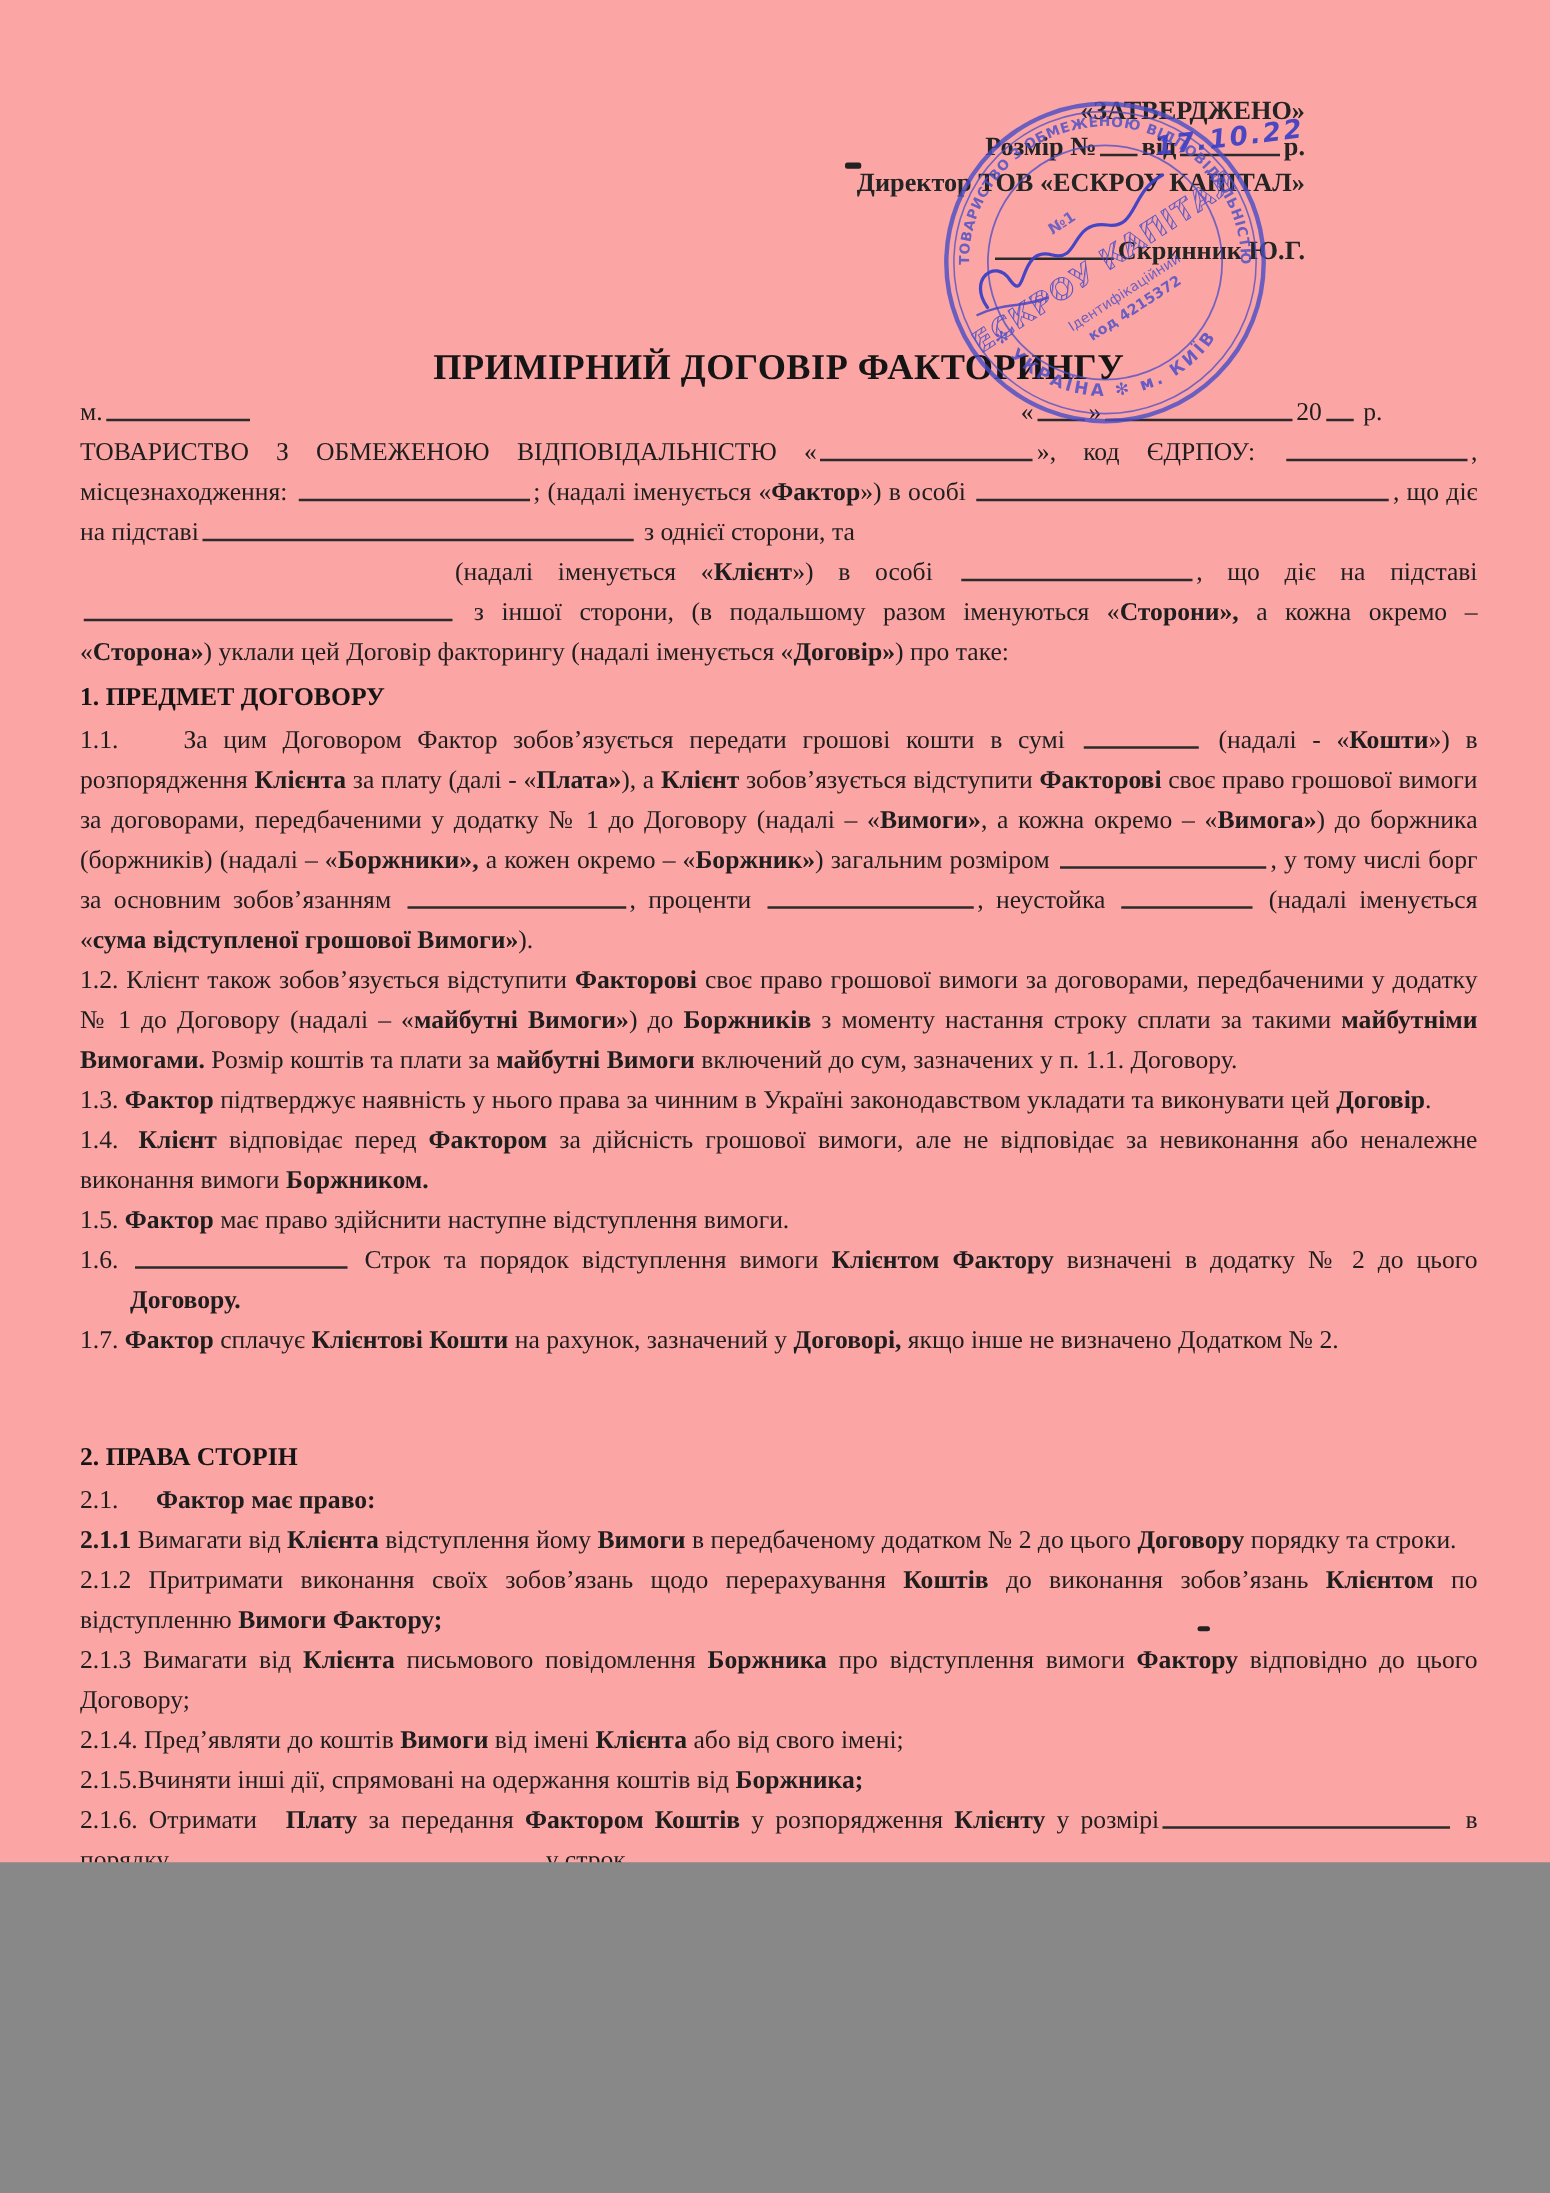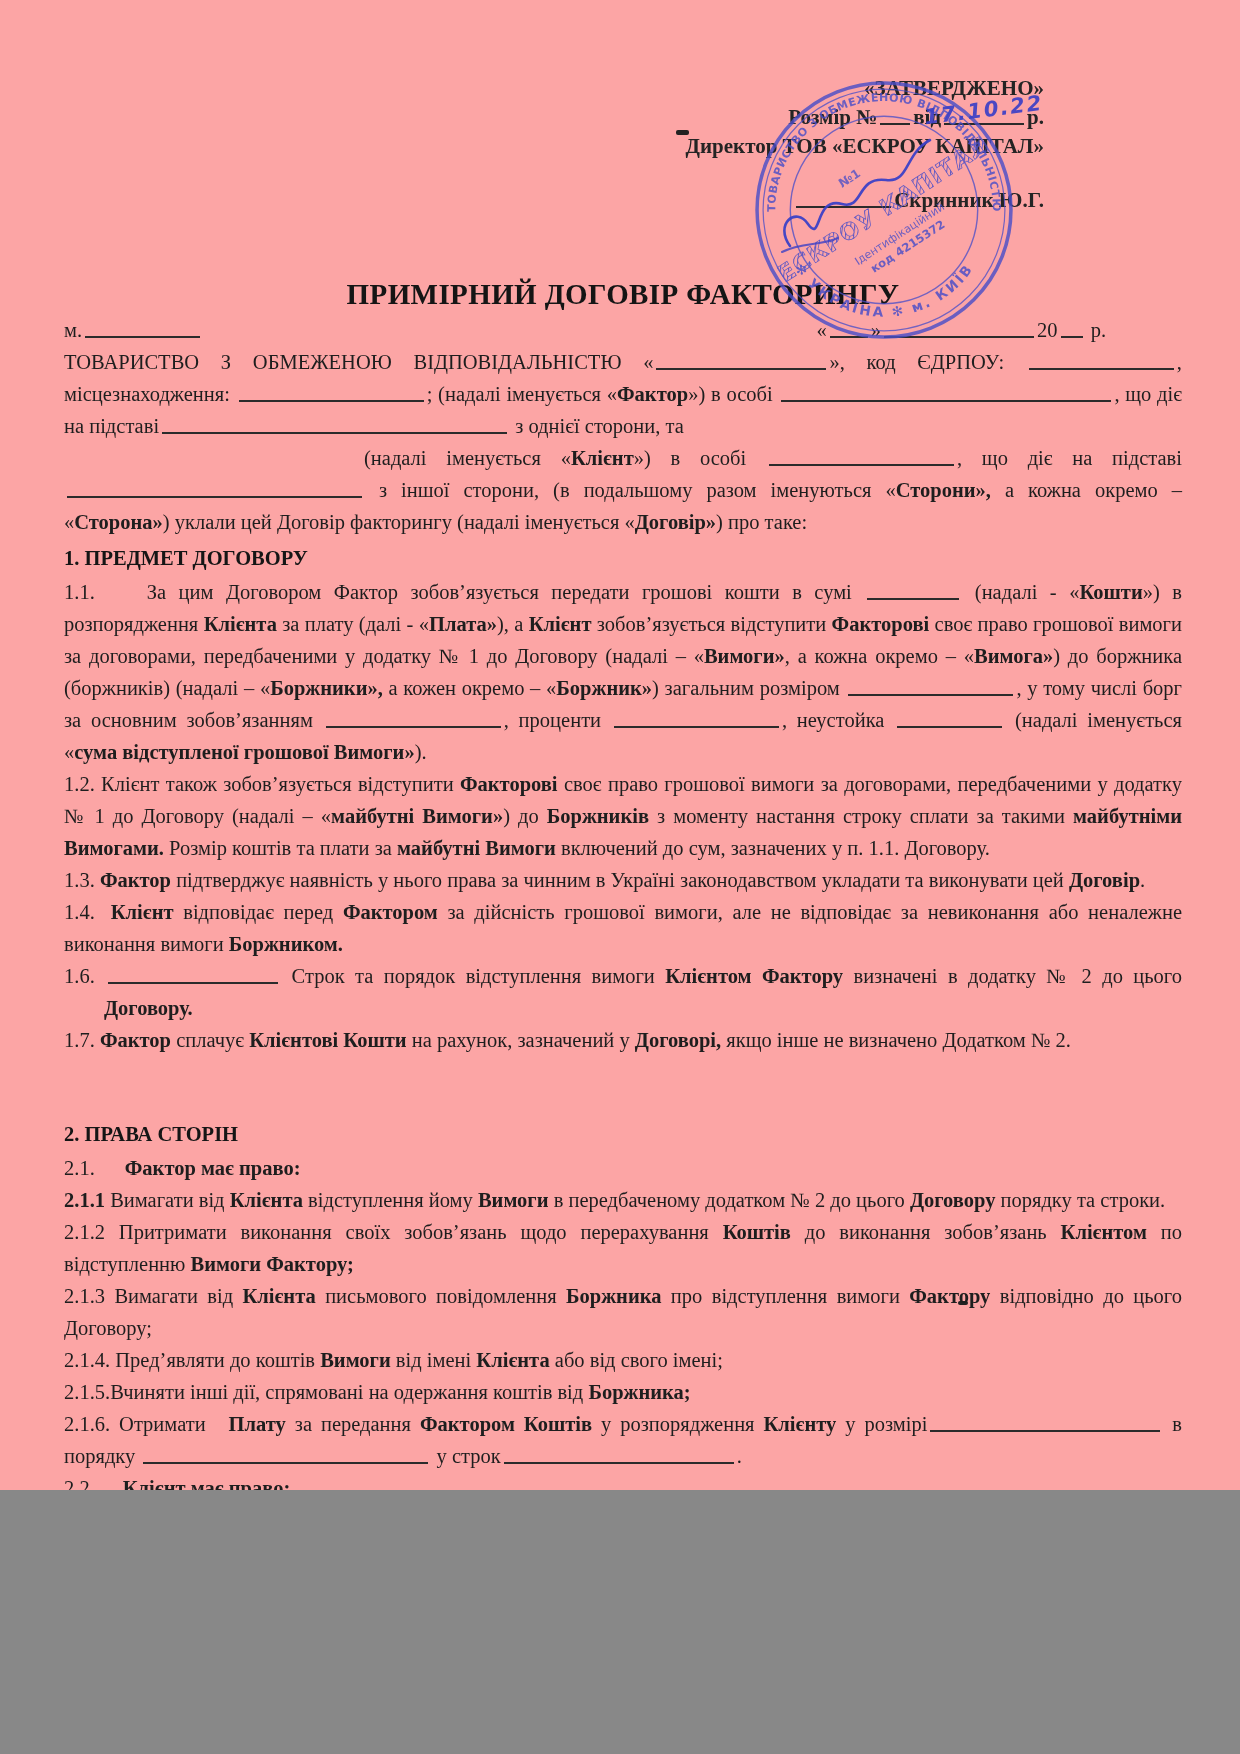--- a/index.html
+++ b/index.html
@@ -88,20 +88,21 @@
           <span class="dl-left" data-name="date-left"><span data-name="text-run">м.</span><span class="blank" data-name="blank-field" style="width: 115px;"></span></span>
           <span class="dl-right" data-name="date-right"><span data-name="text-run">«</span><span class="blank" data-name="blank-field" style="width: 38px;"></span><span data-name="text-run">»</span><span class="blank" data-name="blank-field" style="width: 150px;"></span><span data-name="text-run">20</span><span class="blank" data-name="blank-field" style="width: 22px;"></span><span data-name="text-run"> р.</span></span>
         </div>
         <div class="para" data-name="intro-factor"><span data-name="text-run">ТОВАРИСТВО З ОБМЕЖЕНОЮ ВІДПОВІДАЛЬНІСТЮ «</span><span class="blank" data-name="blank-field" style="width: 170px;"></span><span data-name="text-run">», код ЄДРПОУ: </span><span class="blank" data-name="blank-field" style="width: 145px;"></span><span data-name="text-run">, місцезнаходження: </span><span class="blank" data-name="blank-field" style="width: 185px;"></span><span data-name="text-run">; (надалі іменується «</span><span class="b" data-name="text-run">Фактор</span><span data-name="text-run">») в особі </span><span class="blank" data-name="blank-field" style="width: 330px;"></span><span data-name="text-run">, що діє на підставі</span><span class="blank" data-name="blank-field" style="width: 345px;"></span><span data-name="text-run"> з однієї сторони, та</span></div>
         <div class="para" data-name="intro-client"><span class="spacer" data-name="spacer" style="width: 300px;"></span><span data-name="text-run">(надалі іменується «</span><span class="b" data-name="text-run">Клієнт</span><span data-name="text-run">») в особі </span><span class="blank" data-name="blank-field" style="width: 185px;"></span><span data-name="text-run">, що діє на підставі</span><span class="blank" data-name="blank-field" style="width: 295px;"></span><span data-name="text-run"> з іншої сторони, (в подальшому разом іменуються «</span><span class="b" data-name="text-run">Сторони»,</span><span data-name="text-run"> а кожна окремо – «</span><span class="b" data-name="text-run">Сторона»</span><span data-name="text-run">) уклали цей Договір факторингу (надалі іменується «</span><span class="b" data-name="text-run">Договір»</span><span data-name="text-run">) про таке:</span></div>
         <div class="heading" data-name="section-1-heading"><span data-name="text-run">1.   ПРЕДМЕТ ДОГОВОРУ</span></div>
         <div class="para" data-name="clause-1-1"><span data-name="text-run">1.1.</span><span class="spacer" data-name="spacer" style="width: 52px;"></span><span data-name="text-run">За цим Договором Фактор зобов’язується передати грошові кошти в сумі </span><span class="blank" data-name="blank-field" style="width: 92px;"></span><span data-name="text-run"> (надалі - «</span><span class="b" data-name="text-run">Кошти</span><span data-name="text-run">») в розпорядження </span><span class="b" data-name="text-run">Клієнта</span><span data-name="text-run"> за плату (далі - «</span><span class="b" data-name="text-run">Плата»</span><span data-name="text-run">), а </span><span class="b" data-name="text-run">Клієнт</span><span data-name="text-run"> зобов’язується відступити </span><span class="b" data-name="text-run">Факторові</span><span data-name="text-run"> своє право грошової вимоги за договорами, передбаченими у додатку № 1 до Договору (надалі – «</span><span class="b" data-name="text-run">Вимоги»</span><span data-name="text-run">, а кожна окремо – «</span><span class="b" data-name="text-run">Вимога»</span><span data-name="text-run">) до боржника (боржників) (надалі – «</span><span class="b" data-name="text-run">Боржники»,</span><span data-name="text-run"> а кожен окремо – «</span><span class="b" data-name="text-run">Боржник»</span><span data-name="text-run">) загальним розміром </span><span class="blank" data-name="blank-field" style="width: 165px;"></span><span data-name="text-run">, у тому числі борг за основним зобов’язанням </span><span class="blank" data-name="blank-field" style="width: 175px;"></span><span data-name="text-run">, проценти </span><span class="blank" data-name="blank-field" style="width: 165px;"></span><span data-name="text-run">, неустойка </span><span class="blank" data-name="blank-field" style="width: 105px;"></span><span data-name="text-run"> (надалі іменується «</span><span class="b" data-name="text-run">сума відступленої грошової Вимоги»</span><span data-name="text-run">).</span></div>
         <div class="para" data-name="clause-1-2"><span data-name="text-run">1.2. Клієнт також зобов’язується відступити </span><span class="b" data-name="text-run">Факторові</span><span data-name="text-run"> своє право грошової вимоги за договорами, передбаченими у додатку № 1 до Договору (надалі – «</span><span class="b" data-name="text-run">майбутні Вимоги»</span><span data-name="text-run">) до </span><span class="b" data-name="text-run">Боржників</span><span data-name="text-run"> з  моменту настання строку сплати за такими </span><span class="b" data-name="text-run">майбутніми Вимогами.</span><span data-name="text-run"> Розмір коштів та плати за </span><span class="b" data-name="text-run">майбутні Вимоги</span><span data-name="text-run"> включений до сум, зазначених у п. 1.1. Договору.</span></div>
         <div class="para" data-name="clause-1-3"><span data-name="text-run">1.3. </span><span class="b" data-name="text-run">Фактор</span><span data-name="text-run"> підтверджує наявність у нього права за чинним в Україні законодавством укладати та виконувати цей </span><span class="b" data-name="text-run">Договір</span><span data-name="text-run">.</span></div>
         <div class="para" data-name="clause-1-4"><span data-name="text-run">1.4.</span><span class="spacer" data-name="spacer" style="width: 16px;"></span><span class="b" data-name="text-run">Клієнт</span><span data-name="text-run"> відповідає перед </span><span class="b" data-name="text-run">Фактором</span><span data-name="text-run"> за дійсність грошової вимоги, але не відповідає за невиконання або неналежне виконання вимоги </span><span class="b" data-name="text-run">Боржником.</span></div>
+        <div class="para" data-name="clause-1-5"><span data-name="text-run">1.5. </span><span class="b" data-name="text-run">Фактор</span><span data-name="text-run"> має право здійснити наступне відступлення вимоги.</span></div>
         <div class="para" data-name="clause-1-6"><span data-name="text-run">1.6. </span><span class="blank" data-name="blank-field" style="width: 170px;"></span><span data-name="text-run"> Строк та порядок відступлення вимоги </span><span class="b" data-name="text-run">Клієнтом Фактору</span><span data-name="text-run"> визначені в додатку № 2 до цього </span><span class="b" data-name="text-run">Договору.</span></div>
         <div class="para" data-name="clause-1-7"><span data-name="text-run">1.7. </span><span class="b" data-name="text-run">Фактор</span><span data-name="text-run"> сплачує </span><span class="b" data-name="text-run">Клієнтові Кошти</span><span data-name="text-run"> на рахунок, зазначений у </span><span class="b" data-name="text-run">Договорі,</span><span data-name="text-run"> якщо інше не визначено Додатком № 2.</span></div>
         <div class="heading" data-name="section-2-heading"><span data-name="text-run">2. ПРАВА СТОРІН</span></div>
         <div class="para" data-name="clause-2-1"><span data-name="text-run">2.1.</span><span class="spacer" data-name="spacer" style="width: 30px;"></span><span class="b" data-name="text-run">Фактор має право:</span></div>
         <div class="para" data-name="clause-2-1-1"><span class="b" data-name="text-run">2.1.1</span><span data-name="text-run"> Вимагати від </span><span class="b" data-name="text-run">Клієнта</span><span data-name="text-run"> відступлення йому </span><span class="b" data-name="text-run">Вимоги</span><span data-name="text-run"> в передбаченому додатком № 2 до цього </span><span class="b" data-name="text-run">Договору</span><span data-name="text-run"> порядку та строки.</span></div>
         <div class="para" data-name="clause-2-1-2"><span data-name="text-run">2.1.2 Притримати виконання своїх зобов’язань щодо перерахування </span><span class="b" data-name="text-run">Коштів</span><span data-name="text-run"> до виконання зобов’язань </span><span class="b" data-name="text-run">Клієнтом</span><span data-name="text-run"> по відступленню </span><span class="b" data-name="text-run">Вимоги Фактору;</span></div>
         <div class="para" data-name="clause-2-1-3"><span data-name="text-run">2.1.3 Вимагати від </span><span class="b" data-name="text-run">Клієнта</span><span data-name="text-run"> письмового повідомлення </span><span class="b" data-name="text-run">Боржника</span><span data-name="text-run"> про відступлення вимоги </span><span class="b" data-name="text-run">Фактору</span><span data-name="text-run"> відповідно до цього Договору;</span></div>
         <div class="para" data-name="clause-2-1-4"><span data-name="text-run">2.1.4. Пред’являти до коштів </span><span class="b" data-name="text-run">Вимоги</span><span data-name="text-run"> від імені </span><span class="b" data-name="text-run">Клієнта</span><span data-name="text-run"> або від свого імені;</span></div>
         <div class="para" data-name="clause-2-1-5"><span data-name="text-run">2.1.5.Вчиняти інші дії, спрямовані на одержання коштів від </span><span class="b" data-name="text-run">Боржника;</span></div>
         <div class="para" data-name="clause-2-1-6"><span data-name="text-run">2.1.6. Отримати </span><span class="spacer" data-name="spacer" style="width: 14px;"></span><span class="b" data-name="text-run">Плату</span><span data-name="text-run"> за передання </span><span class="b" data-name="text-run">Фактором Коштів</span><span data-name="text-run"> у розпорядження </span><span class="b" data-name="text-run">Клієнту</span><span data-name="text-run"> у розмірі</span><span class="blank" data-name="blank-field" style="width: 230px;"></span><span data-name="text-run"> в порядку </span><span class="blank" data-name="blank-field" style="width: 285px;"></span><span data-name="text-run"> у строк</span><span class="blank" data-name="blank-field" style="width: 230px;"></span><span data-name="text-run">.</span></div>

